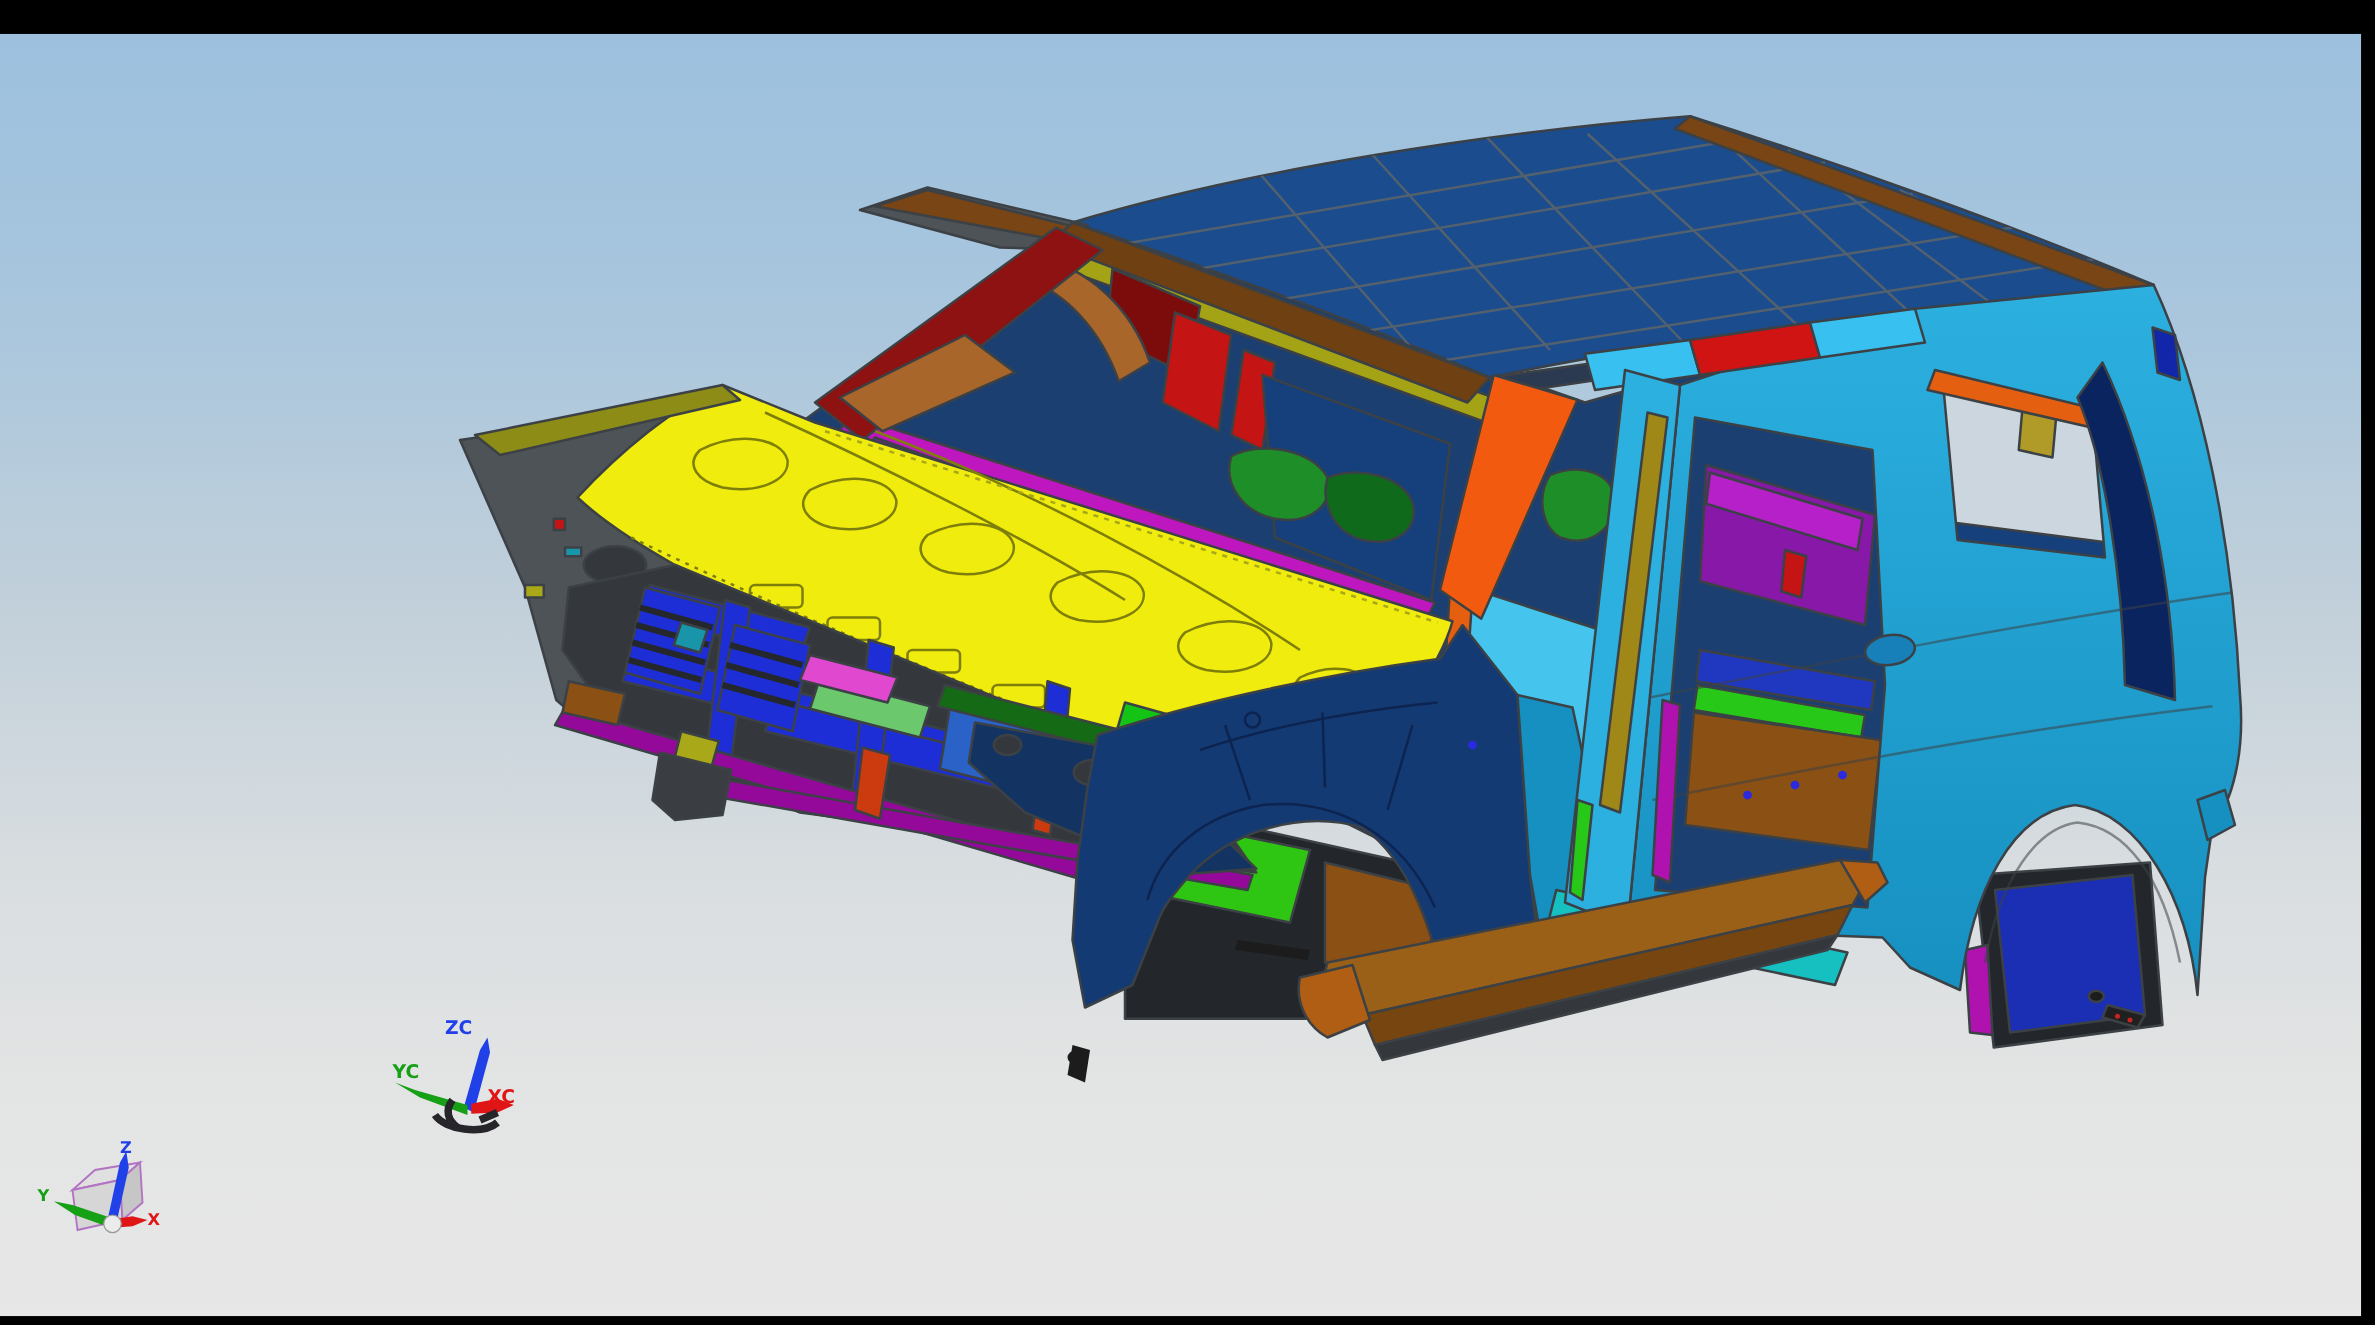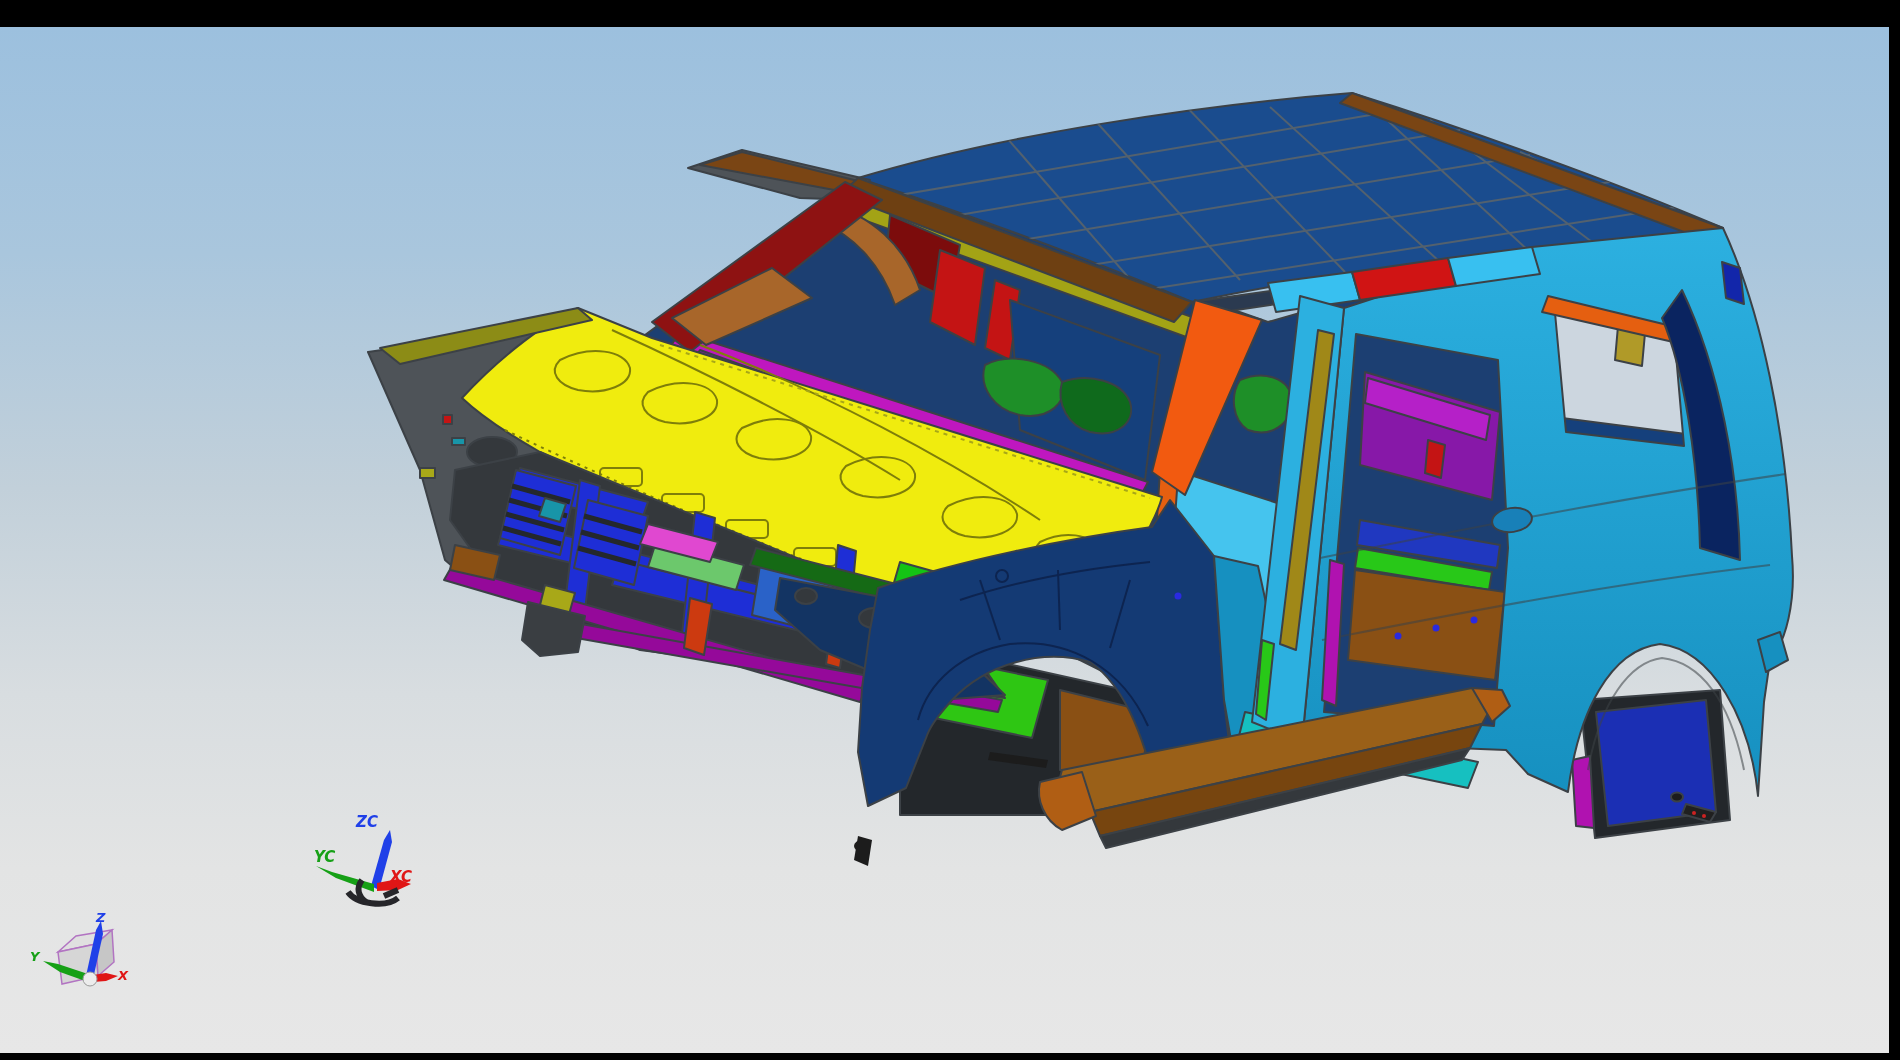--- a/index.html
+++ b/index.html
@@ -1,17 +1,17 @@
 <!DOCTYPE html>
 <html><head>
 <meta charset="utf-8">
 <style>
   html,body{margin:0;padding:0;background:#000;}
   #stage{position:relative;width:1900px;height:1060px;overflow:hidden;background:#000;
-         font-family:"DejaVu Sans", sans-serif;font-style:italic;}
+         font-family:"DejaVu Sans", sans-serif;}
   #viewport-bg{position:absolute;left:0;top:27px;width:1889px;height:1026px;
     background:linear-gradient(to bottom,#9cc0de 0%,#a9c6dd 22%,#c2d0da 45%,#d8dde0 65%,#e3e4e4 82%,#e7e7e7 100%);}
   #scene{position:absolute;left:0;top:0;width:1900px;height:1060px;}
   .bar{position:absolute;background:#000;}
   #bar-top{left:0;top:0;width:1900px;height:27px;}
   #bar-right{right:0;top:0;width:11px;height:1060px;}
   #bar-bottom{left:0;bottom:0;width:1900px;height:7px;}
   text{font-family:"DejaVu Sans", sans-serif;}
   .tri-label{font-size:15px;font-weight:bold;}
   .tri-label-sm{font-size:13px;font-weight:bold;}

